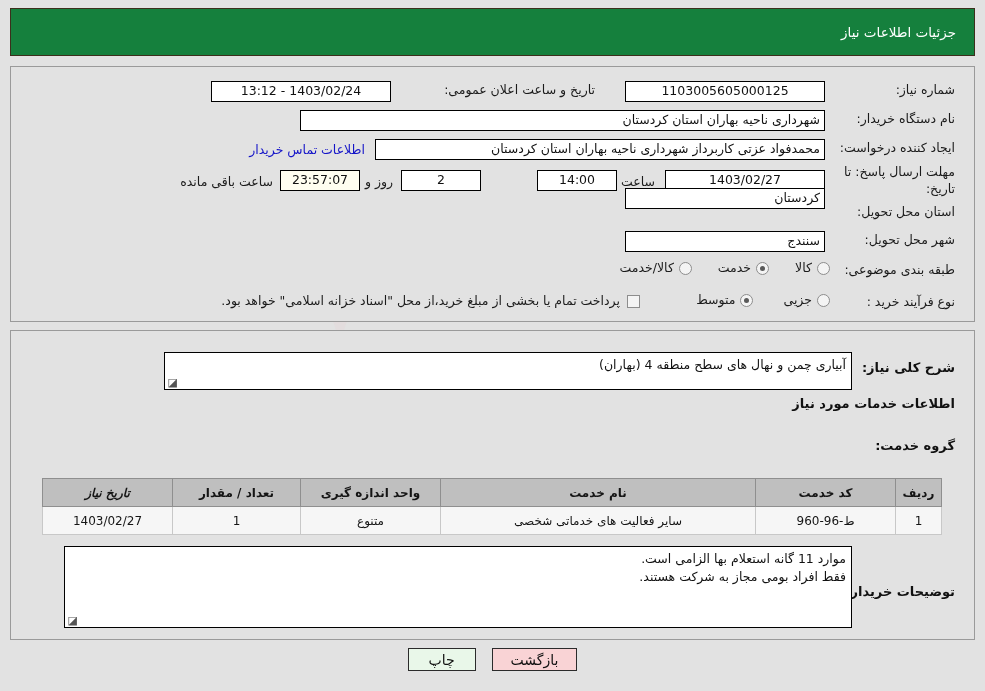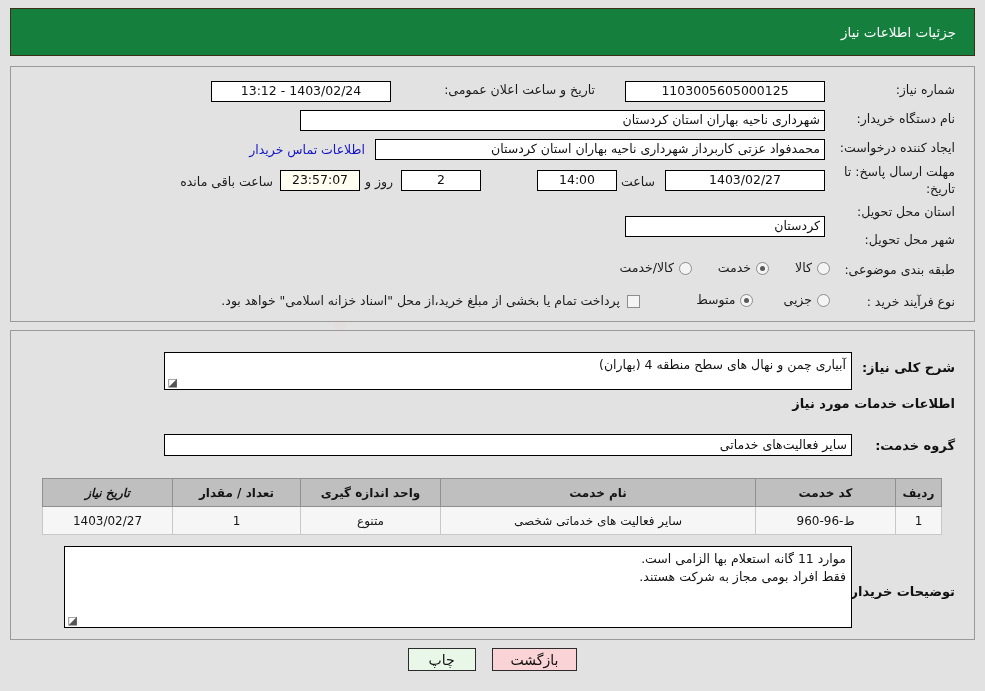--- a/index.html
+++ b/index.html
@@ -244,25 +244,26 @@
   <span class="lbl" style="position:absolute; right:330px; top:174px; z-index:3;">ساعت</span>
   <div class="field center" style="position:absolute; right:368px; top:170px; width:80px; z-index:3;">14:00</div>
   <div class="field center" style="position:absolute; right:504px; top:170px; width:80px; z-index:3;">2</div>
   <span class="lbl" style="position:absolute; right:592px; top:174px; z-index:3;">روز و</span>
   <div class="field cream center" style="position:absolute; right:625px; top:170px; width:80px; z-index:3;">23:57:07</div>
   <span class="lbl" style="position:absolute; right:712px; top:174px; z-index:3;">ساعت باقی مانده</span>
 
   <div class="row" style="right:30px; top:204px; z-index:3;">
     <span class="lbl">استان محل تحویل:</span>
   </div>
-  <div class="field" style="position:absolute; right:160px; top:216px; width:200px; z-index:3;">کردستان</div>
+  <div class="field" style="position:absolute; right:160px; top:188px; width:200px; z-index:3;">کردستان</div>
 
   <div class="row" style="right:30px; top:232px; z-index:3;">
     <span class="lbl">شهر محل تحویل:</span>
   </div>
+  <div class="field" style="position:absolute; right:160px; top:231px; width:200px; z-index:3;">سنندج</div>
 
   <div class="row" style="right:30px; top:262px; z-index:3;">
     <span class="lbl">طبقه بندی موضوعی:</span>
   </div>
   <div class="row" style="right:155px; top:260px; gap:26px; z-index:3;">
     <span class="radio-opt">
       <span class="radio"></span>
       <span class="lbl">کالا</span>
     </span>
     <span class="radio-opt">
@@ -297,21 +298,20 @@
 
   <span class="sect" style="right:30px; top:360px; z-index:3;">شرح کلی نیاز:</span>
   <div class="ta" style="position:absolute; right:133px; top:352px; width:688px; height:38px; z-index:3;">
     <span>آبیاری چمن و نهال های سطح منطقه 4 (بهاران)</span>
     <span class="resize">◪</span>
   </div>
 
   <span class="sect" style="right:30px; top:396px; z-index:3;">اطلاعات خدمات مورد نیاز</span>
 
   <span class="sect" style="right:30px; top:438px; z-index:3;">گروه خدمت:</span>
-  <div class="field" style="position:absolute; right:133px; top:434px; width:688px; height:22px; z-index:3;">سایر فعالیت‌های خدماتی</div>
 
   <div id="tbl-wrap">
     <table class="grid">
       <thead>
         <tr>
           <th style="width:46px;">ردیف</th>
           <th style="width:140px;">کد خدمت</th>
           <th>نام خدمت</th>
           <th style="width:140px;">واحد اندازه گیری</th>
           <th style="width:128px;">تعداد / مقدار</th>

